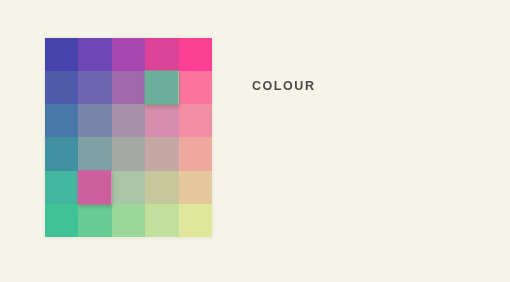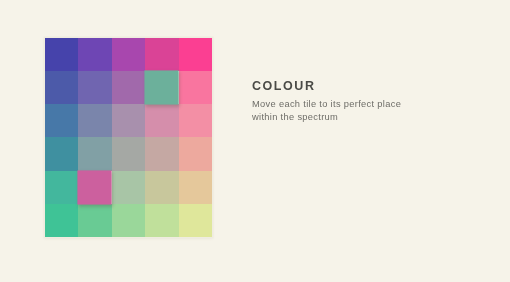--- a/index.html
+++ b/index.html
@@ -129,19 +129,15 @@
         <div class="tile" style="background: rgb(63, 195, 150);"></div>
         <div class="tile" style="background: rgb(105, 203, 148);"></div>
         <div class="tile" style="background: rgb(154, 215, 154);"></div>
         <div class="tile" style="background: rgb(192, 224, 155);"></div>
         <div class="tile" style="background: rgb(223, 231, 155);"></div>
       </div>
     </div>
 
   <div id="caption">
     <div id="caption-title" style="color: rgb(74, 74, 70);">COLOUR</div>
-    <div id="caption-body" style="color: rgb(110, 109, 104);">
-      <span class="line">Move each tile to its perfect place</span>
-      <span class="line">within the spectrum</span>
-    </div>
   </div>
 
 </div>
 
 </body></html>

